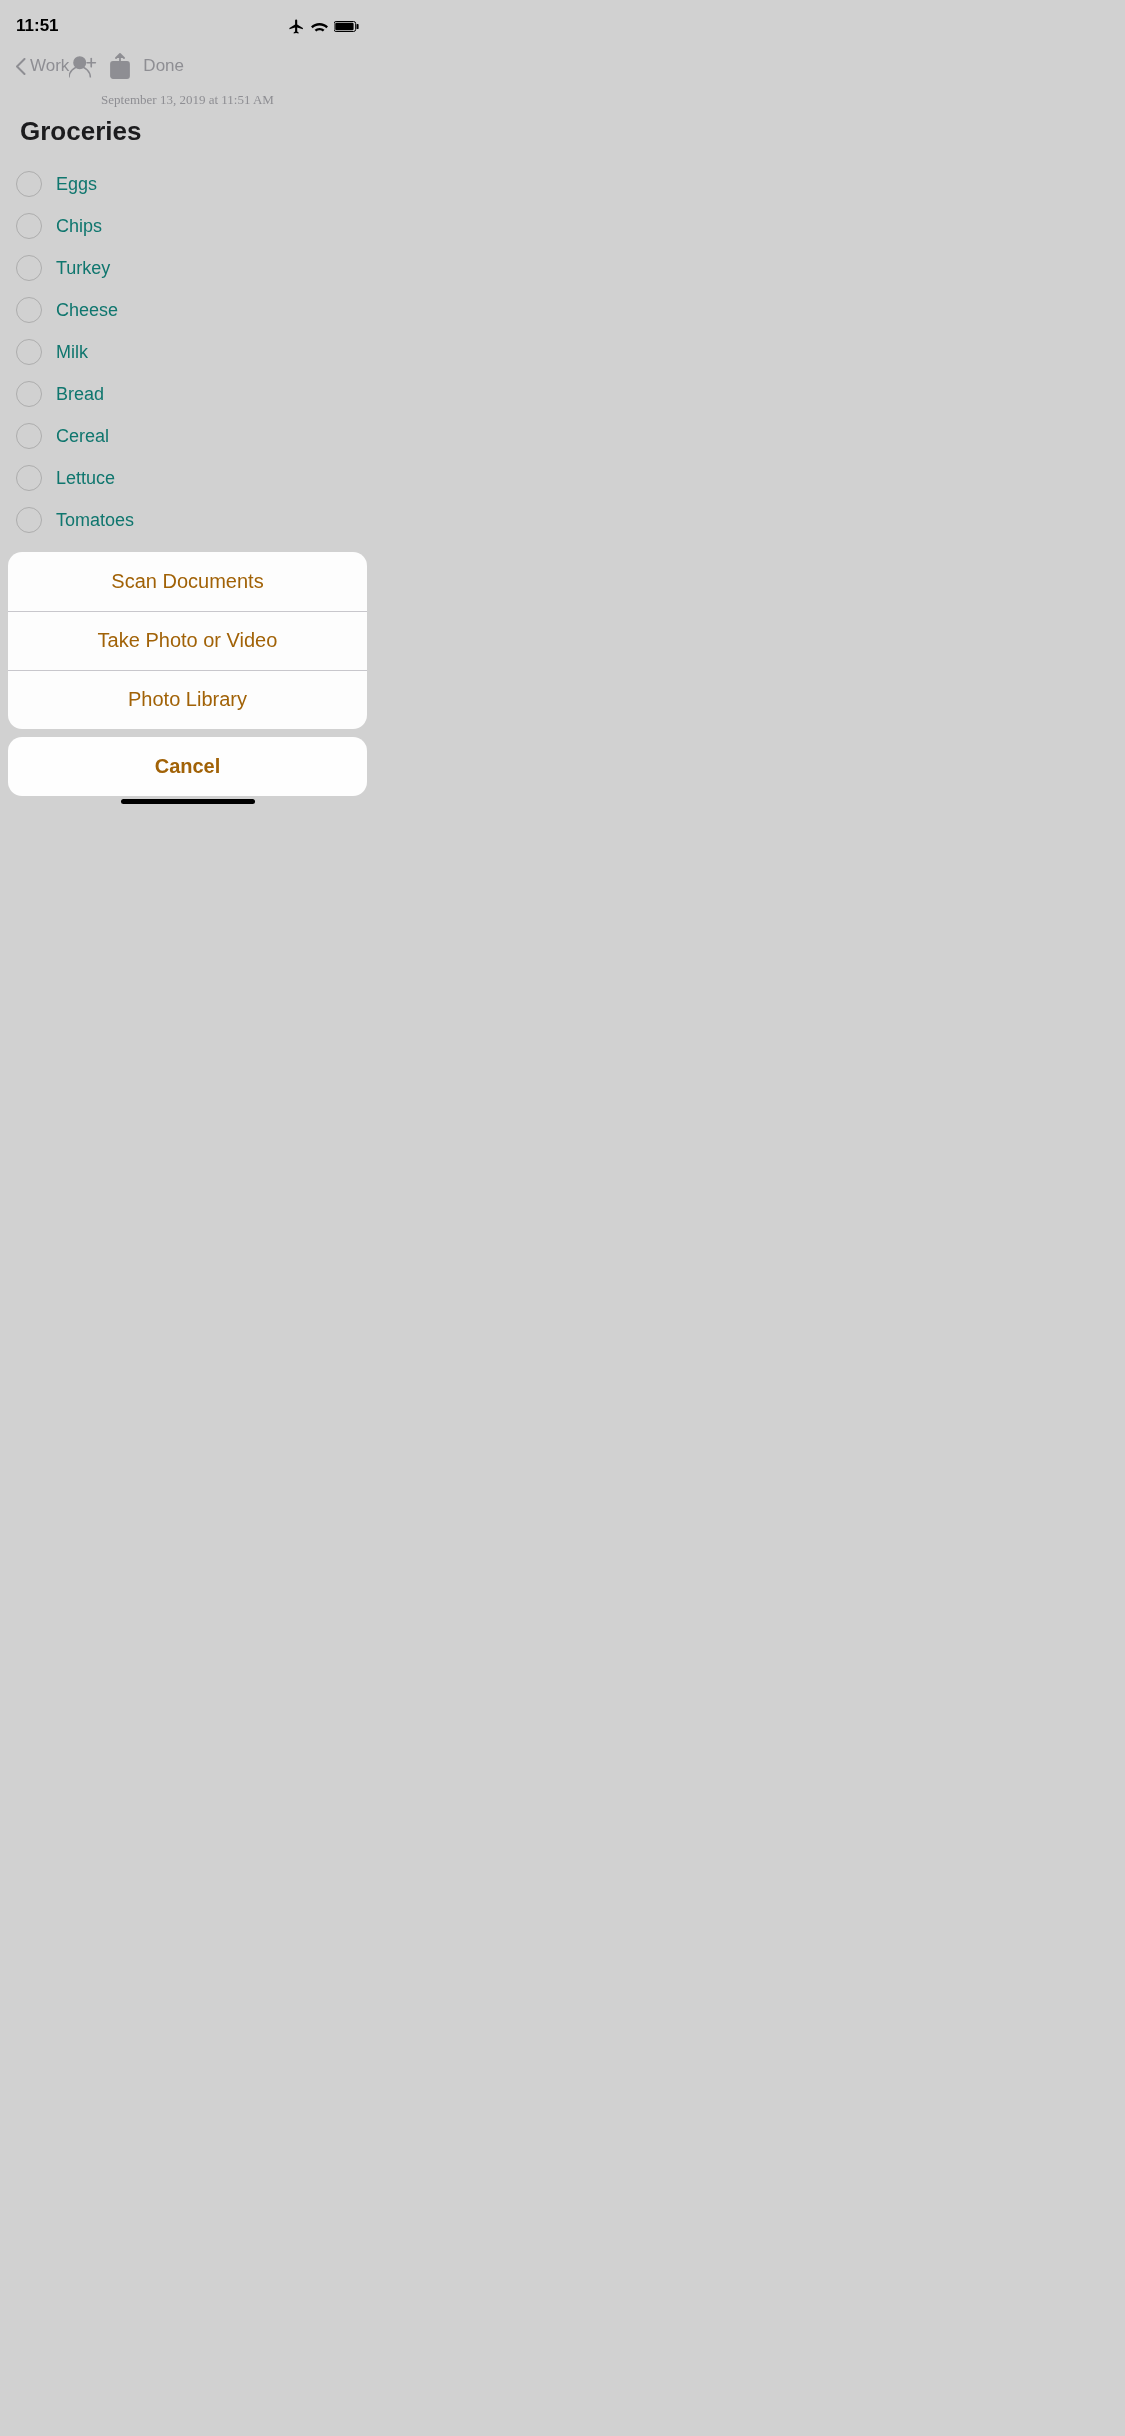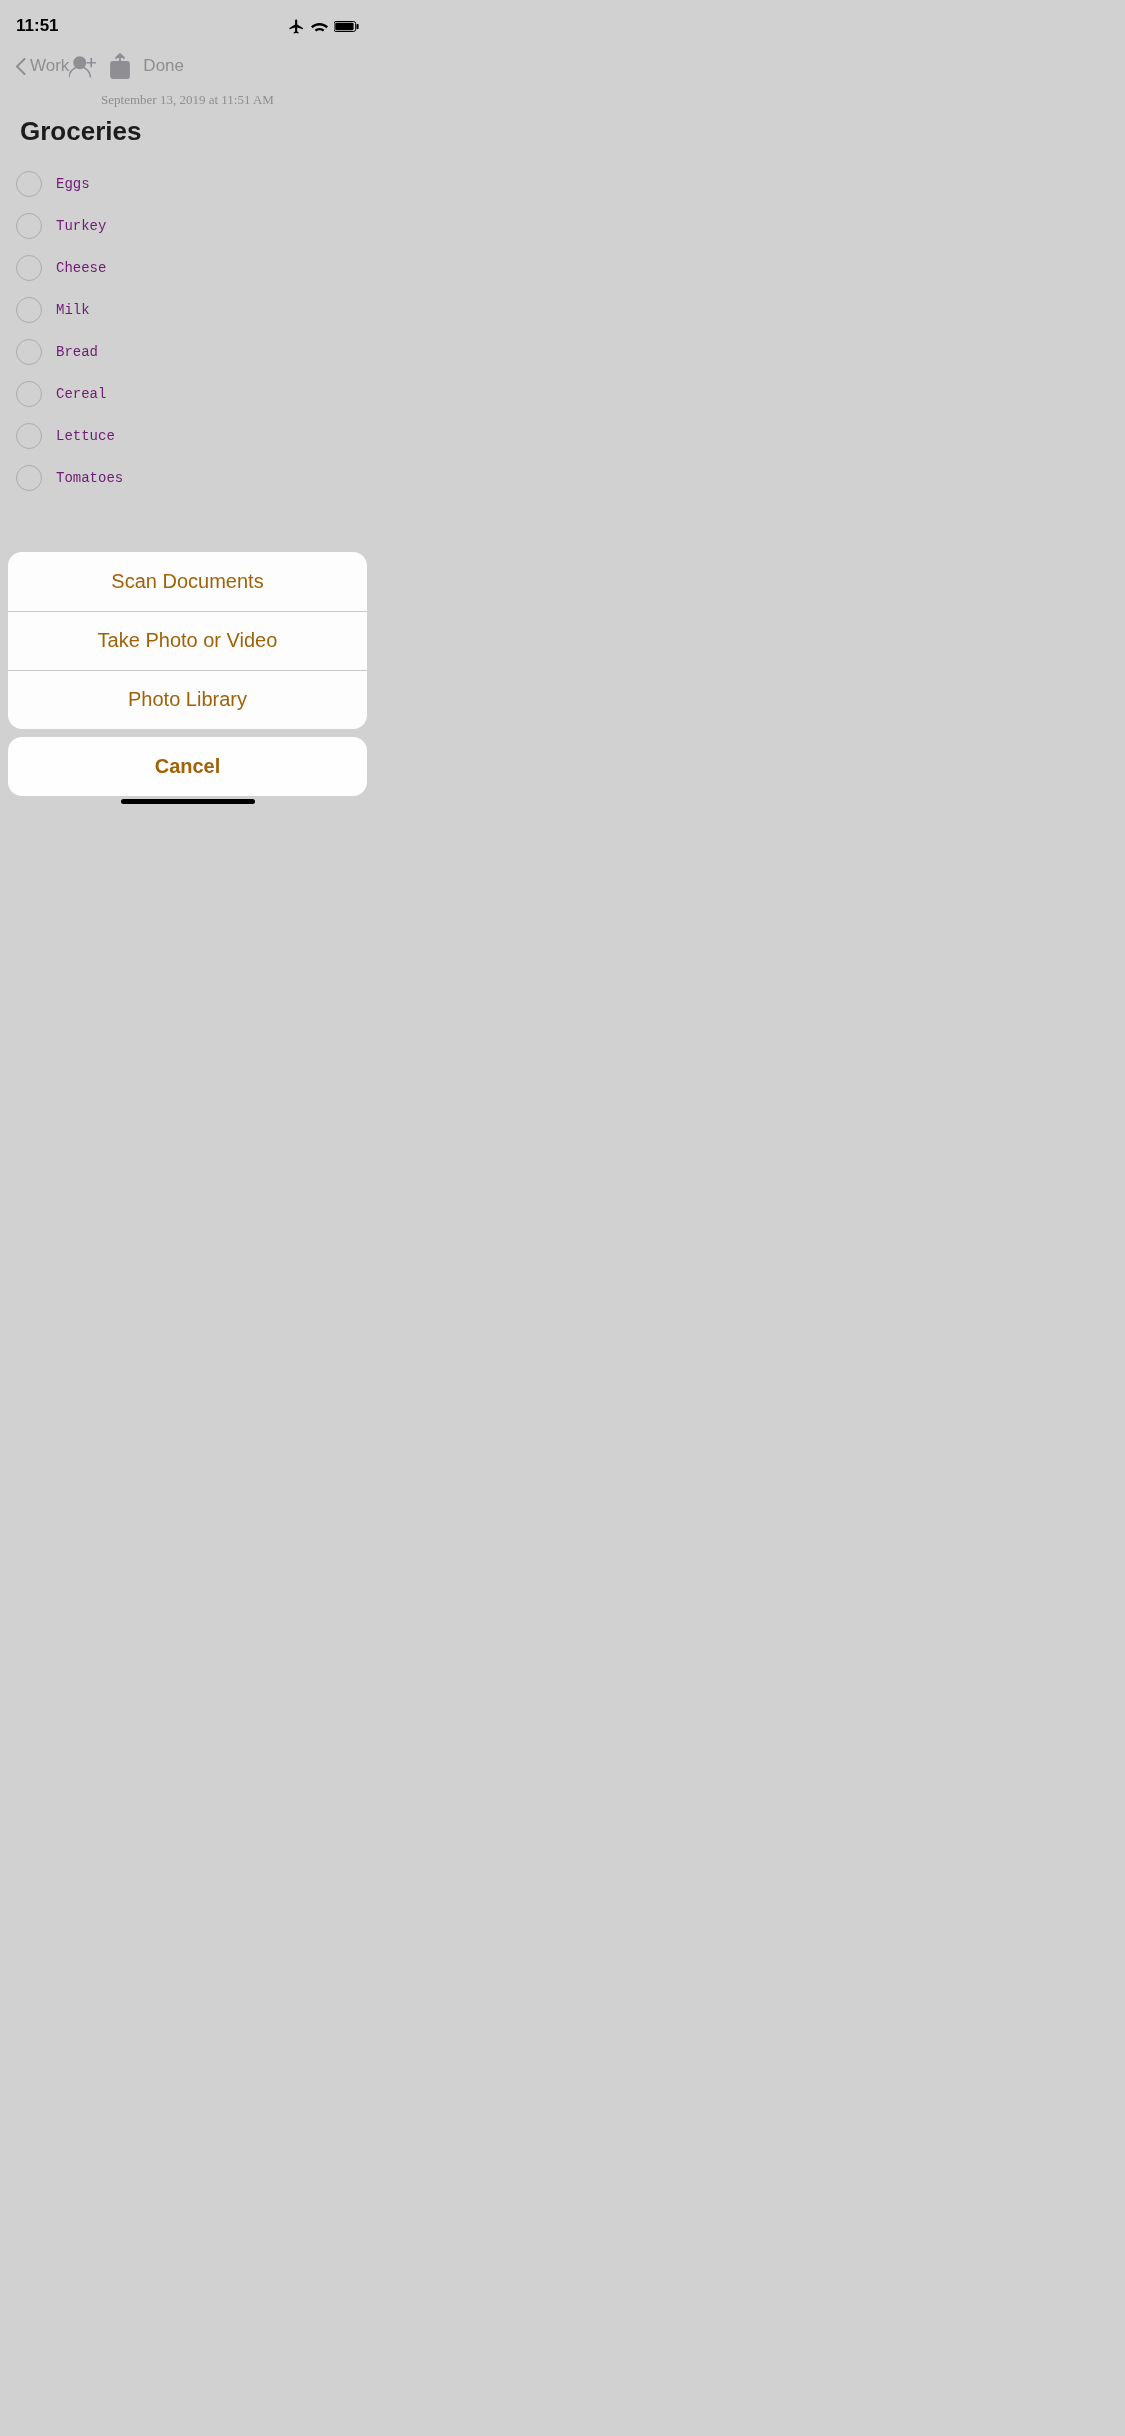--- a/index.html
+++ b/index.html
@@ -108,23 +108,22 @@
     .checkbox {
       width: 26px;
       height: 26px;
       border-radius: 50%;
       border: 1.5px solid #adadad;
       background: transparent;
       flex-shrink: 0;
     }
 
     .checklist-label {
-      font-size: 14px;
-      color: #701a75;
-      font-family: Liberation Mono, monospace;
+      font-size: 18px;
+      color: #0f766e;
     }
 
     
     .action-sheet-overlay {
       position: absolute;
       bottom: 0;
       left: 0;
       right: 0;
       padding: 0 8px 8px;
       background: transparent;
@@ -232,20 +231,24 @@
 
 <div class="note-title">Groceries</div>
 
 <div class="checklist">
   <div class="checklist-item">
     <div class="checkbox"></div>
     <span class="checklist-label">Eggs</span>
   </div>
   <div class="checklist-item">
     <div class="checkbox"></div>
+    <span class="checklist-label">Chips</span>
+  </div>
+  <div class="checklist-item">
+    <div class="checkbox"></div>
     <span class="checklist-label">Turkey</span>
   </div>
   <div class="checklist-item">
     <div class="checkbox"></div>
     <span class="checklist-label">Cheese</span>
   </div>
   <div class="checklist-item">
     <div class="checkbox"></div>
     <span class="checklist-label">Milk</span>
   </div>

